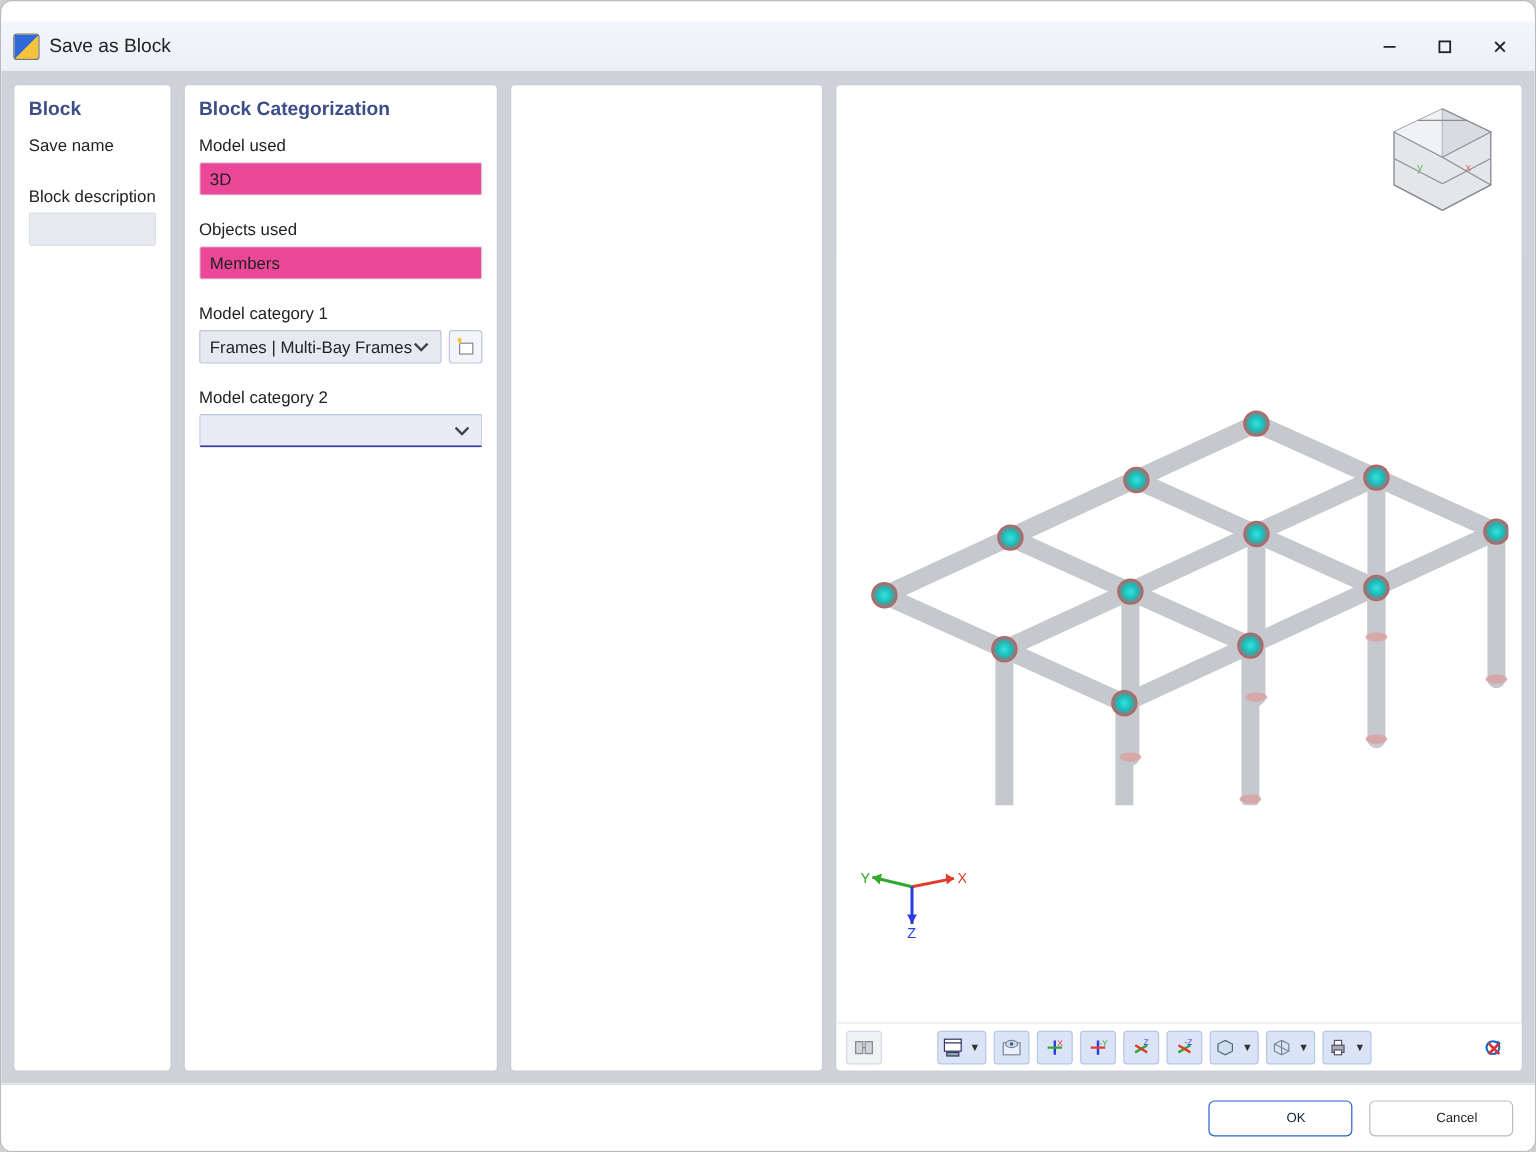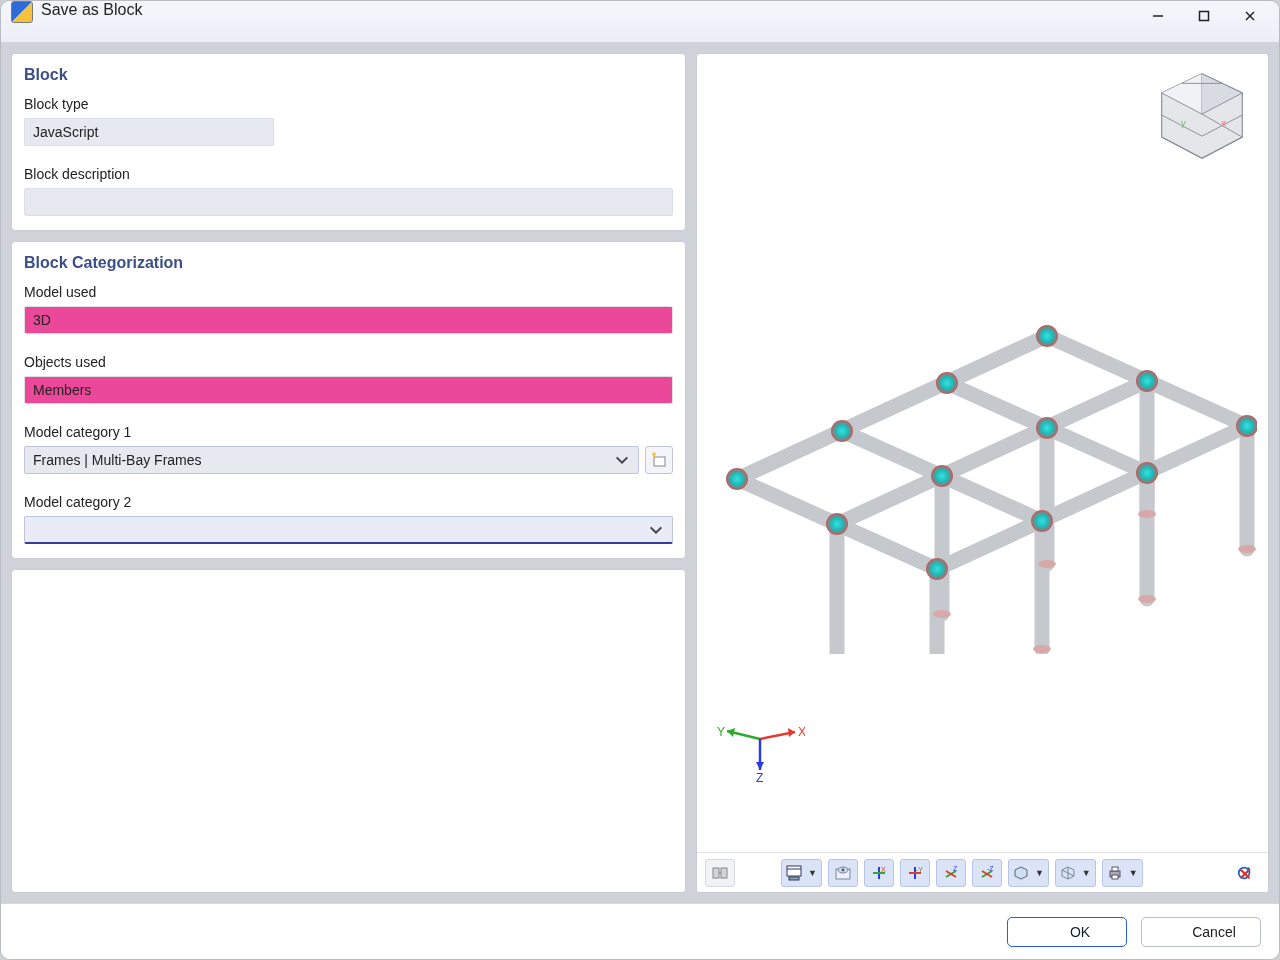--- a/index.html
+++ b/index.html
@@ -21,21 +21,23 @@
     border-radius: 10px;
     display: flex;
     flex-direction: column;
     overflow: hidden;
   }
   .titlebar {
     height: 42px;
     background: linear-gradient(#f4f6fb, #eceff6);
     border-bottom: 1px solid #cfd3da;
     display: flex;
+    align-items: center;
     padding: 0 6px 0 10px;
+    margin-top: 17px;
   }
   .titlebar .app-icon {
     width: 22px; height: 22px; margin-right: 8px;
     background: linear-gradient(135deg,#2e6bd6 0 50%,#f4c23c 50% 100%);
     border: 1px solid #7a7a7a;
     border-radius: 3px;
   }
   .titlebar .title { flex: 0 0 auto; font-size: 16px; }
   .titlebar .spacer { flex: 1; }
   .win-btn {
@@ -45,21 +47,21 @@
   }
   .win-btn svg { width:14px; height:14px; stroke:#222; stroke-width:1.5; fill:none; }
   .body {
     flex:1;
     display:flex;
     padding:10px;
     gap:10px;
     background:#cfd2d8;
     min-height:0;
   }
-  .left-col { flex:0 0 675px; display:flex; flex-direction:column; gap:10px; }
+  .left-col { flex:0 0 675px; display:flex; gap:10px; }
   .panel {
     background:#fff;
     border:1px solid #c9ccd3;
     border-radius:4px;
     padding:10px 12px 14px;
   }
   .panel.flex-fill { flex:1; }
   .section-title {
     color:#3c4e87;
     font-weight:600;
@@ -154,21 +156,21 @@
     gap:14px;
     padding:0 18px;
   }
   .btn {
     min-width:120px;
     height:30px;
     border:1px solid #b8bcc4;
     background:#fff;
     border-radius:5px;
     display:flex; align-items:center; justify-content:center;
-    font-size:14px;
+    font-size:11px;
     padding-left:26px;
   }
   .btn.primary { border-color:#2a5fd0; color:#123; }
   
   .struct-svg { position:absolute; top:40px; left:0; width:560px; height:560px; }
   .nav-cube { position:absolute; top:14px; right:18px; width:96px; height:96px; }
   .axis-gizmo { position:absolute; left:18px; bottom:68px; width:90px; height:70px; }
 </style>
 </head>
 <body>
@@ -195,24 +197,21 @@
           <line x1="11" y1="3" x2="3" y2="11"></line>
         </svg>
     </div>
   </div>
 
   <div class="body">
     <div class="left-col">
 
       <div class="panel">
         <div class="section-title">Block</div>
-        <div class="field-label">Block type</div>
-        <div class="ro-field short">
-            <span>JavaScript</span>
-          </div>
+        <div class="field-label">Save name</div>
         <div style="height:14px"></div>
         <div class="field-label">Block description</div>
         <div class="ro-field">
             <span></span>
           </div>
       </div>
 
       <div class="panel">
         <div class="section-title">Block Categorization</div>
 

